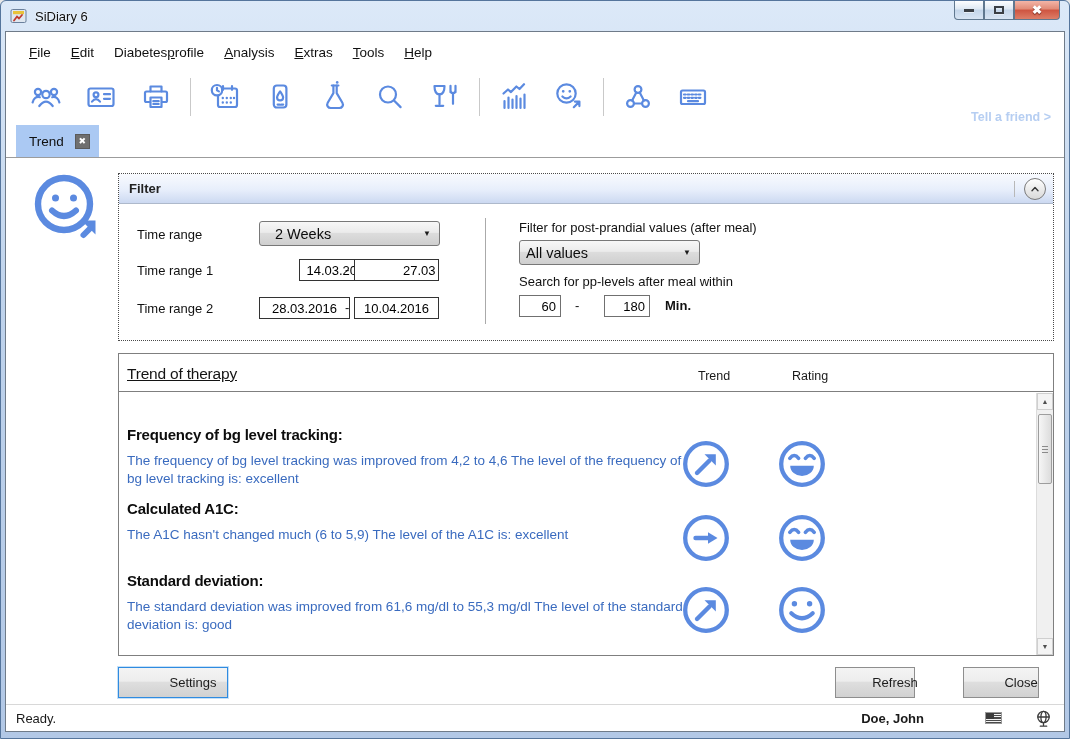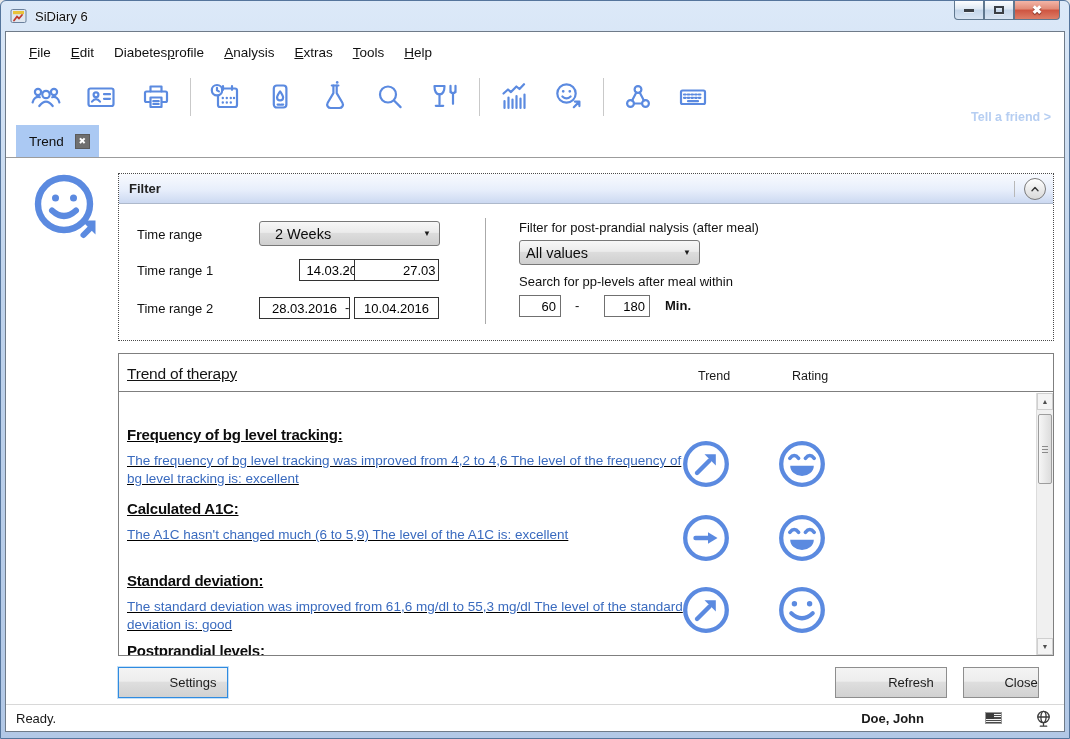--- a/index.html
+++ b/index.html
@@ -71,21 +71,21 @@
   .v-divider { position: absolute; left: 366px; top: 44px; height: 106px; width: 1px; background: #aaa; }
 
   
   .trend-section { position: absolute; left: 112px; top: 195px; width: 936px; height: 303px; border: 1px solid #7f7f7f; }
   .trend-head { position: relative; height: 38px; border-bottom: 1px solid #7f7f7f; }
   .trend-title { position: absolute; left: 8px; top: 11px; font-size: 15.5px; color: #141414; text-decoration: underline; letter-spacing: -0.2px; }
   .col-label { position: absolute; top: 15px; font-size: 12.5px; color: #1a1a1a; }
   .col-trend { left: 579px; } .col-rating { left: 673px; }
   .trend-body { position: absolute; left: 0; right: 0; top: 39px; bottom: 0; overflow: hidden; }
 
-  .t-row { position: absolute; left: 8px; right: 20px; text-decoration: underline; }
+  .t-row { position: absolute; left: 8px; right: 20px; }
   .t-row-title { font-size: 15px; font-weight: bold; color: #0d0d0d; letter-spacing: -0.2px; }
   .t-row-desc { margin-top: 9px; max-width: 556px; font-size: 13.5px; line-height: 1.33; color: #3a6bbf; }
   .ticon { position: absolute; width: 50px; height: 50px; top: 13px; }
   .ticon.trend { left: 554px; } .ticon.rating { left: 650px; }
   .ticon svg { width: 100%; height: 100%; }
   .ticon svg .ring { stroke: #5b8ae0; stroke-width: 4.3; fill: none; }
   .ticon svg .stroke { stroke: #5b8ae0; fill: none; stroke-linecap: round; }
   .ticon svg .fill { fill: #5b8ae0; stroke: none; }
 
   
@@ -96,21 +96,21 @@
   .sb-thumb { position: absolute; left: 1px; top: 21px; width: 14px; height: 70px; border: 1px solid #9d9d9d; border-radius: 2px;
     background: linear-gradient(90deg, #f6f6f6, #dcdcdc); }
   .sb-thumb::after { content: ""; position: absolute; left: 3px; right: 3px; top: 31px; height: 8px;
     background: repeating-linear-gradient(180deg, #8a8a8a 0 1px, transparent 1px 3px); }
 
   
   .btn { position: absolute; top: 509px; height: 31px; display: flex; align-items: center; justify-content: center;
     font-size: 13px; color: #1c1c1c; border: 1px solid #8e8e8e;
     background: linear-gradient(#f4f4f4, #ededed 45%, #dedede 50%, #d1d1d1); padding-left: 40px; }
   .btn-settings { left: 112px; width: 110px; border: 1px solid #2f8be0; box-shadow: 0 0 0 1px rgba(90,165,235,.35); }
-  .btn-refresh { left: 829px; width: 112px; }
+  .btn-refresh { left: 829px; width: 80px; }
   .btn-close { left: 957px; width: 76px; }
 
   
   .statusbar { position: absolute; left: 0; right: 0; bottom: 0; height: 27px; background: #fff;
     border-top: 1px solid #d8d8d8; display: flex; align-items: center; font-size: 13px; color: #1a1a1a; padding-left: 10px; }
   .status-user { position: absolute; right: 140px; font-weight: bold; }
   .flag-icon { position: absolute; right: 62px; top: 7px; width: 17px; height: 12px; border: 1px solid #9a9a9a;
     background: repeating-linear-gradient(180deg, #4a4a4a 0 1.1px, #f2f2f2 1.1px 2.2px); }
   .flag-icon::before { content: ""; position: absolute; left: 0; top: 0; width: 8px; height: 6px; background: #3b3b3b; }
   .globe-icon { position: absolute; right: 11px; top: 4px; width: 19px; height: 19px; }
@@ -271,21 +271,21 @@
         <span class="dash" style="left:226px; top:88px;">-</span>
         <input class="date-input" style="left: 235px; top: 85px; width: 85px; padding-left: 48px;" value="27.03.2016">
 
         <span class="f-label" style="left:18px; top:127px;">Time range 2</span>
         <input class="date-input" style="left: 140px; top: 123px; width: 91px;" value="28.03.2016">
         <span class="dash" style="left:226px; top:126px;">-</span>
         <input class="date-input" style="left: 235px; top: 123px; width: 85px;" value="10.04.2016">
 
         <div class="v-divider"></div>
 
-        <span class="f-label" style="left:400px; top:46px;">Filter for post-prandial nalysis (after meal)</span>
+        <span class="f-label" style="left:400px; top:46px;">Filter for post-prandial values (after meal)</span>
         <div class="dropdown" style="left:400px; top:66px; padding-left:6px;">
           <span>All values</span>
           <span class="dd-arrow">▼</span>
         </div>
         <span class="f-label" style="left:400px; top:100px;">Search for pp-levels after meal within</span>
         <input class="num-input" style="left: 400px; top: 121px; width: 42px;" value="60">
         <span class="dash" style="left:456px; top:124px;">-</span>
         <input class="num-input" style="left: 485px; top: 121px; width: 46px;" value="180">
         <span class="f-label" style="left:546px; top:124px; font-weight:bold;">Min.</span>
       </div>
@@ -337,24 +337,20 @@
               <polygon class="fill" points="34.8,15.2 34.8,26.5 23.5,15.2"></polygon>
                 </svg></div>
             <div class="ticon rating"><svg viewBox="0 0 50 50">
               <circle class="ring" cx="25" cy="25" r="20.8"></circle>
               <circle class="fill" cx="17.4" cy="18.8" r="2.7"></circle>
                   <circle class="fill" cx="32.6" cy="18.8" r="2.7"></circle>
               <path class="stroke" d="M14.3 28.3q10.7 10 21.4 0" stroke-width="4.2"></path>
                 </svg></div>
           </div>
 
-          <div class="t-row" style="top:249px;">
-            <div class="t-row-title">Postprandial levels:</div>
-
-          </div>
 
         </div>
         <div class="vscroll">
           <div class="sb-btn sb-up">▲</div>
           <div class="sb-thumb"></div>
           <div class="sb-btn sb-down">▼</div>
         </div>
       </div>
 
       <div class="btn btn-settings">Settings</div>

